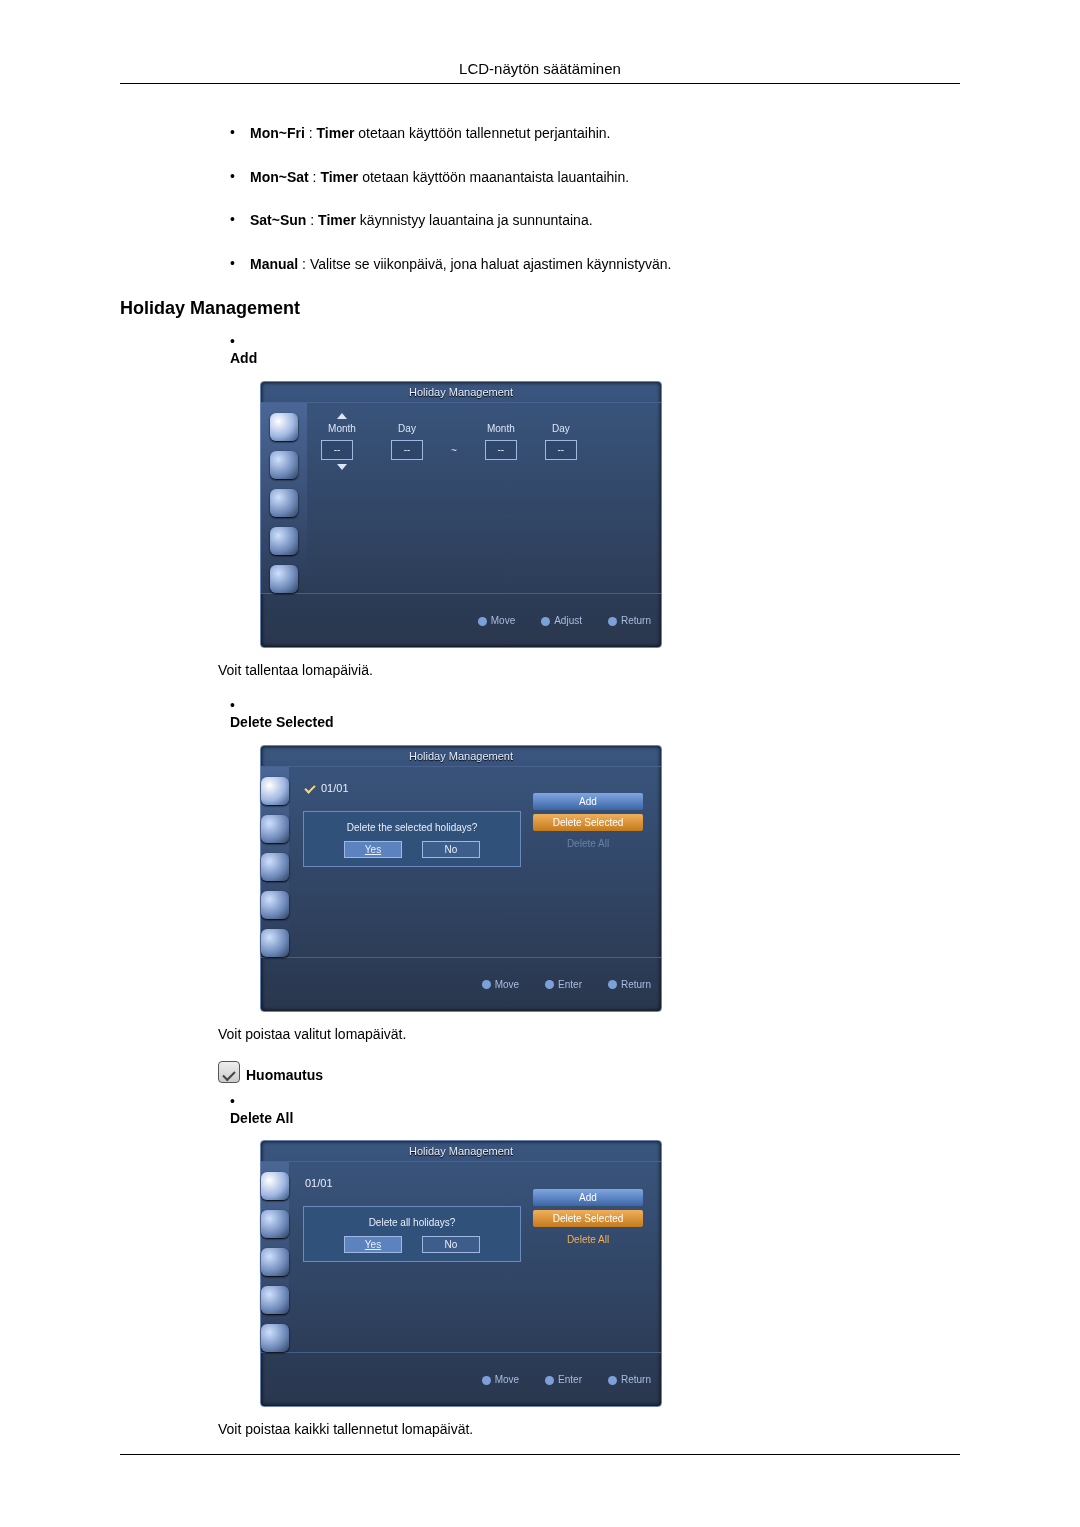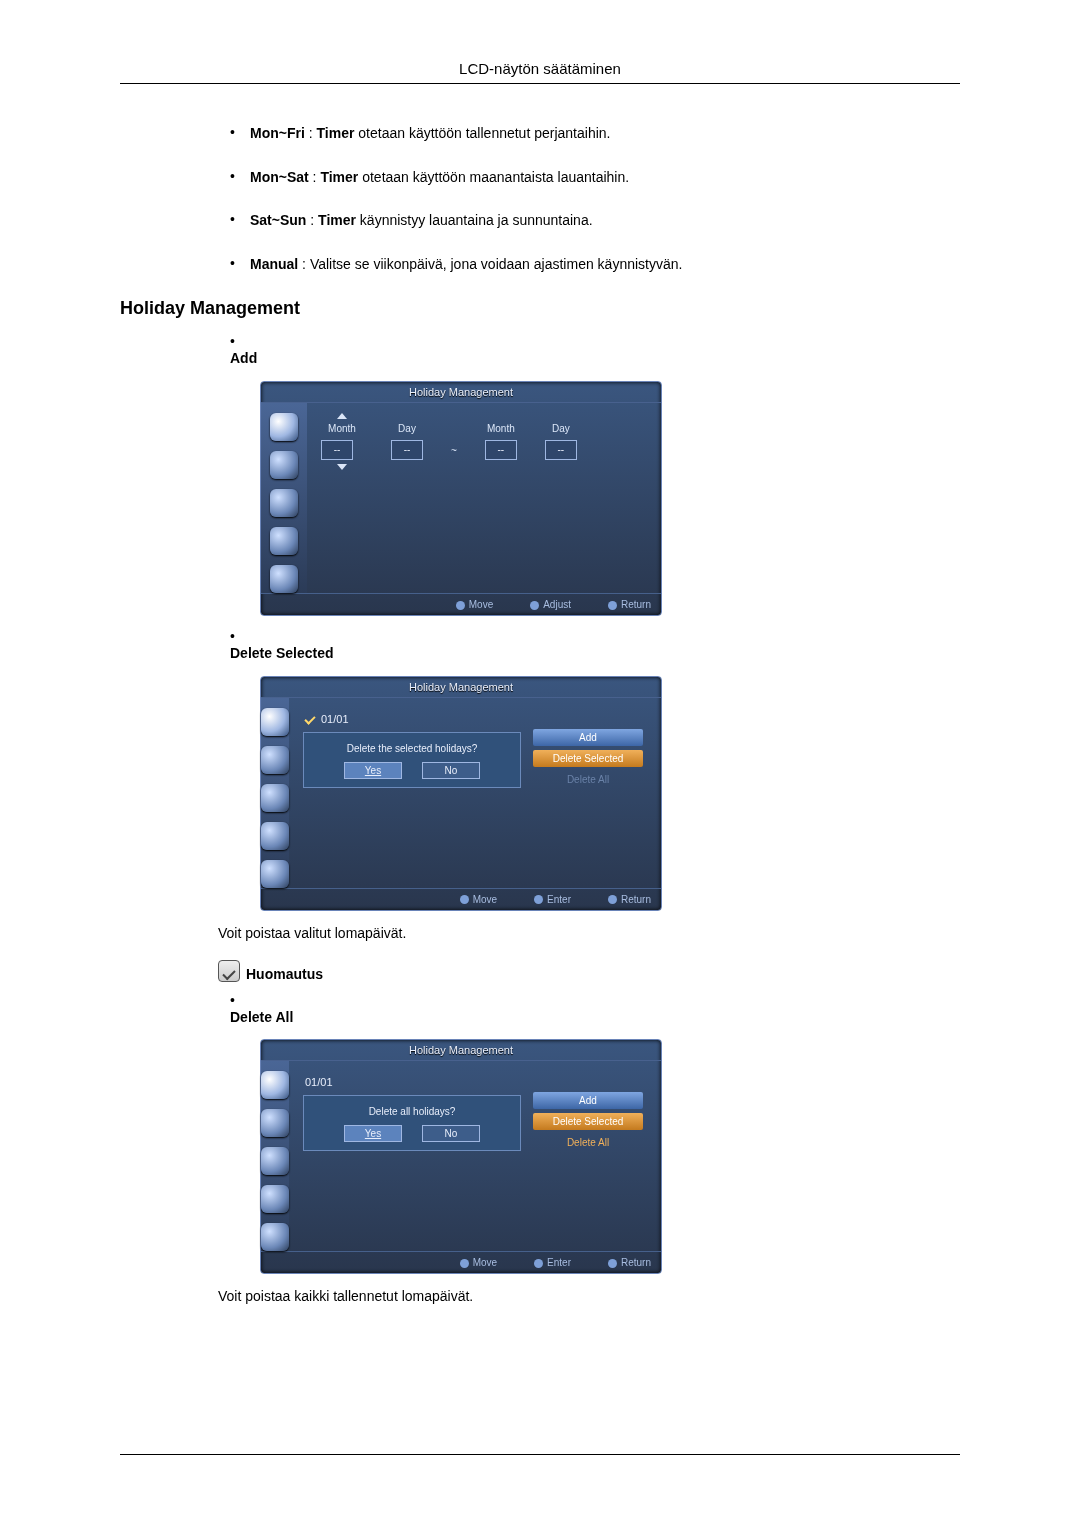--- a/index.html
+++ b/index.html
@@ -136,24 +136,24 @@
   .osd-side .ico.sel {
     background: radial-gradient(circle at 30% 30%, #fff, #9fb7e2 55%, #33507e);
   }
   .osd-main {
     flex: 1;
     padding: 12px 20px 6px 14px;
     position: relative;
   }
   .osd-footer {
     border-top: 1px solid #46608b;
-    padding: 5px 10px;
+    padding: 21px 10px;
     display: flex;
     justify-content: flex-end;
-    gap: 37px;
+    gap: 26px;
     color: #a8bde0;
     font-size: 10px;
   }
   .osd-footer span::before{
     content:"";
     display:inline-block;
     width:9px;height:9px;
     border-radius:50%;
     background:#7ea0d8;
     margin-right:4px;
@@ -183,21 +183,21 @@
     position:absolute;left:50%;transform:translateX(-50%);
     width:0;height:0;border-left:5px solid transparent;border-right:5px solid transparent;
   }
   .spin .arrow.up{top:-10px;border-bottom:6px solid #dbe6f8;}
   .spin .arrow.dn{bottom:-10px;border-top:6px solid #dbe6f8;}
   .tilde { align-self:center; color:#dbe6f8; margin-top:18px; }
   
   .list-area {
     display:flex;
     gap:12px;
-    align-items:flex-end;
+    align-items:center;
   }
   .list-left { flex:1; }
   .list-left .item {
     font-size: 11px;
     color:#e8eefb;
     padding:3px 2px;
     display:flex;align-items:center;gap:6px;
   }
   .list-left .chk{
     width:8px;height:4px;
@@ -211,21 +211,21 @@
   .side-btns .btn {
     text-align:center;
     padding:3px 0;
     border-radius:2px;
     font-size:10px;
   }
   .btn-blue { background:linear-gradient(#7fa6e1,#3d66a6); color:#fff; }
   .btn-orange{ background:linear-gradient(#f0b05a,#c47a1e); color:#fff; }
   .btn-faded { color:#6a82a8; }
   .dialog-box {
-    margin-top:4px;
+    margin-top:14px;
     background:#30517a;
     border:1px solid #6b8abb;
     padding:10px 8px 8px 8px;
     width:200px;
   }
   .dialog-box .q{
     text-align:center;font-size:10px;color:#e8eefb;margin-bottom:8px;
   }
   .dialog-box .btnrow{
     display:flex;justify-content:center;gap:20px;
@@ -270,21 +270,21 @@
     <div class="row">
       <div class="bullet"></div>
       <div class="text">
         <span class="bold">Sat~Sun</span><span> : </span><span class="bold">Timer</span><span> käynnistyy lauantaina ja sunnuntaina.</span>
       </div>
     </div>
 
     <div class="row">
       <div class="bullet"></div>
       <div class="text">
-        <span class="bold">Manual</span><span> : </span><span>Valitse se viikonpäivä, jona voidaan ajastimen käynnistyvän.</span>
+        <span class="bold">Manual</span><span> : </span><span>Valitse se viikonpäivä, jona haluat ajastimen käynnistyvän.</span>
       </div>
     </div>
 
   </div>
 
   <h2 class="section">Holiday Management</h2>
 
   <div class="sub-list">
 
     <div class="row">
@@ -331,20 +331,21 @@
         </div>
       </div>
       <div class="osd-footer">
         <span>Move</span>
         <span>Adjust</span>
         <span>Return</span>
       </div>
     </div>
   </div>
 
+  <div class="inner-text-block">Voit tallentaa lomapäiviä.</div>
 
   <div class="sub-list">
     <div class="row">
       <div class="sub-bullet"></div>
       <div class="text">
         <span class="bold">Delete Selected</span>
       </div>
     </div>
   </div>
 

